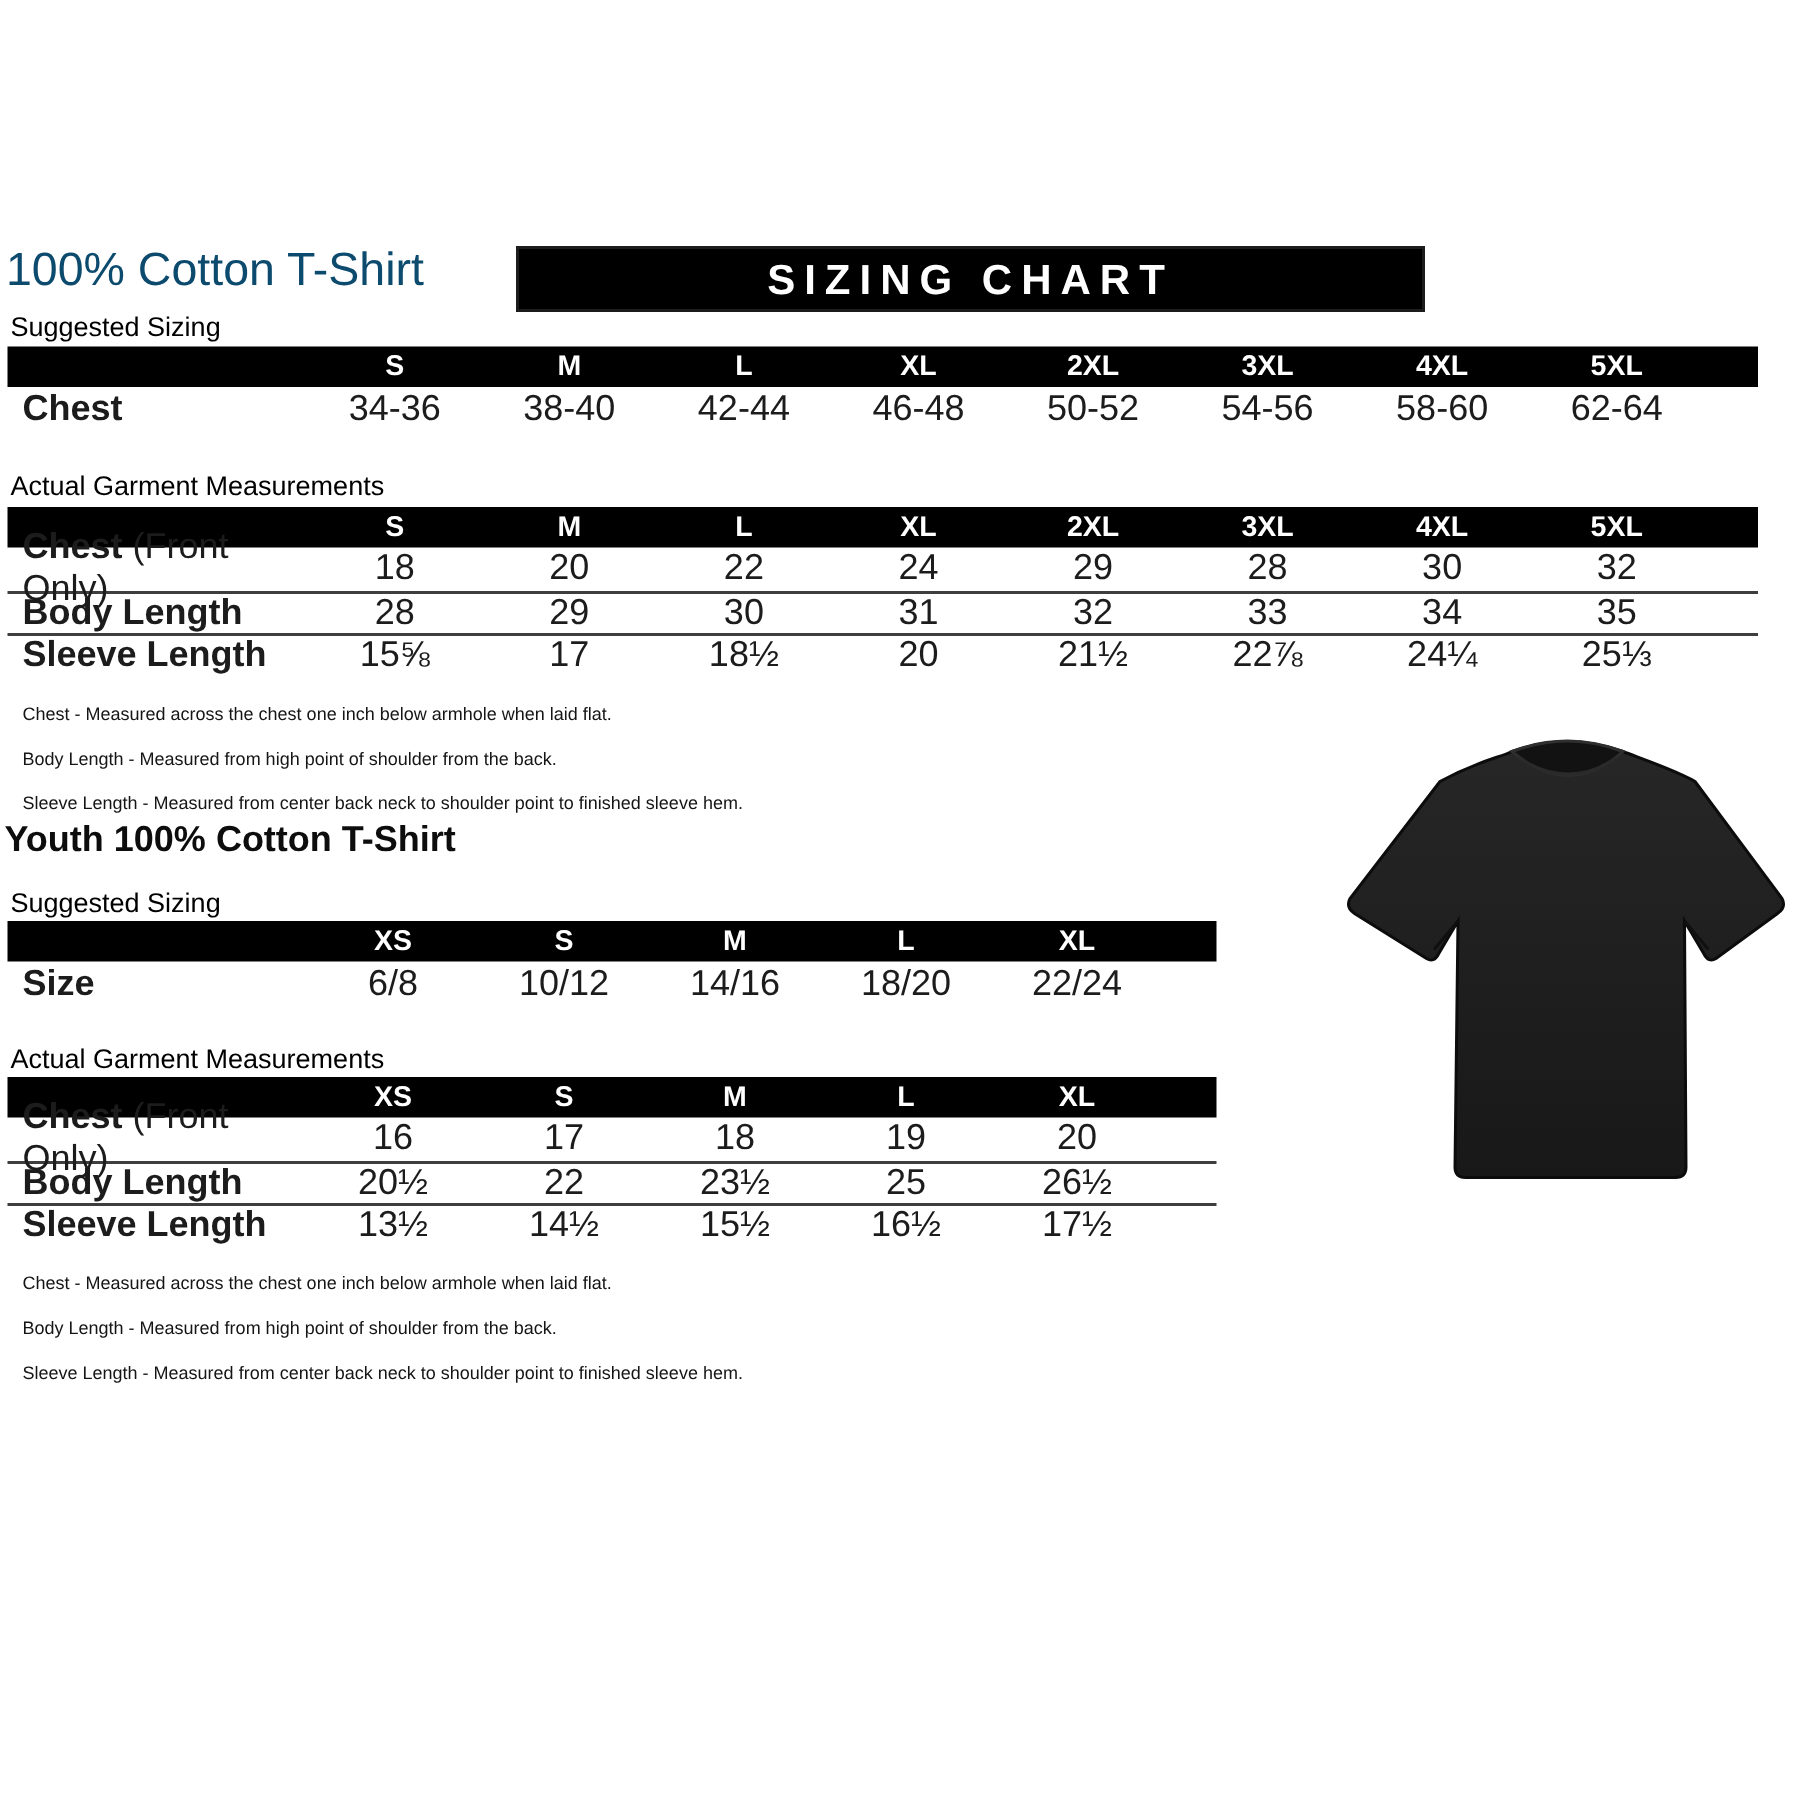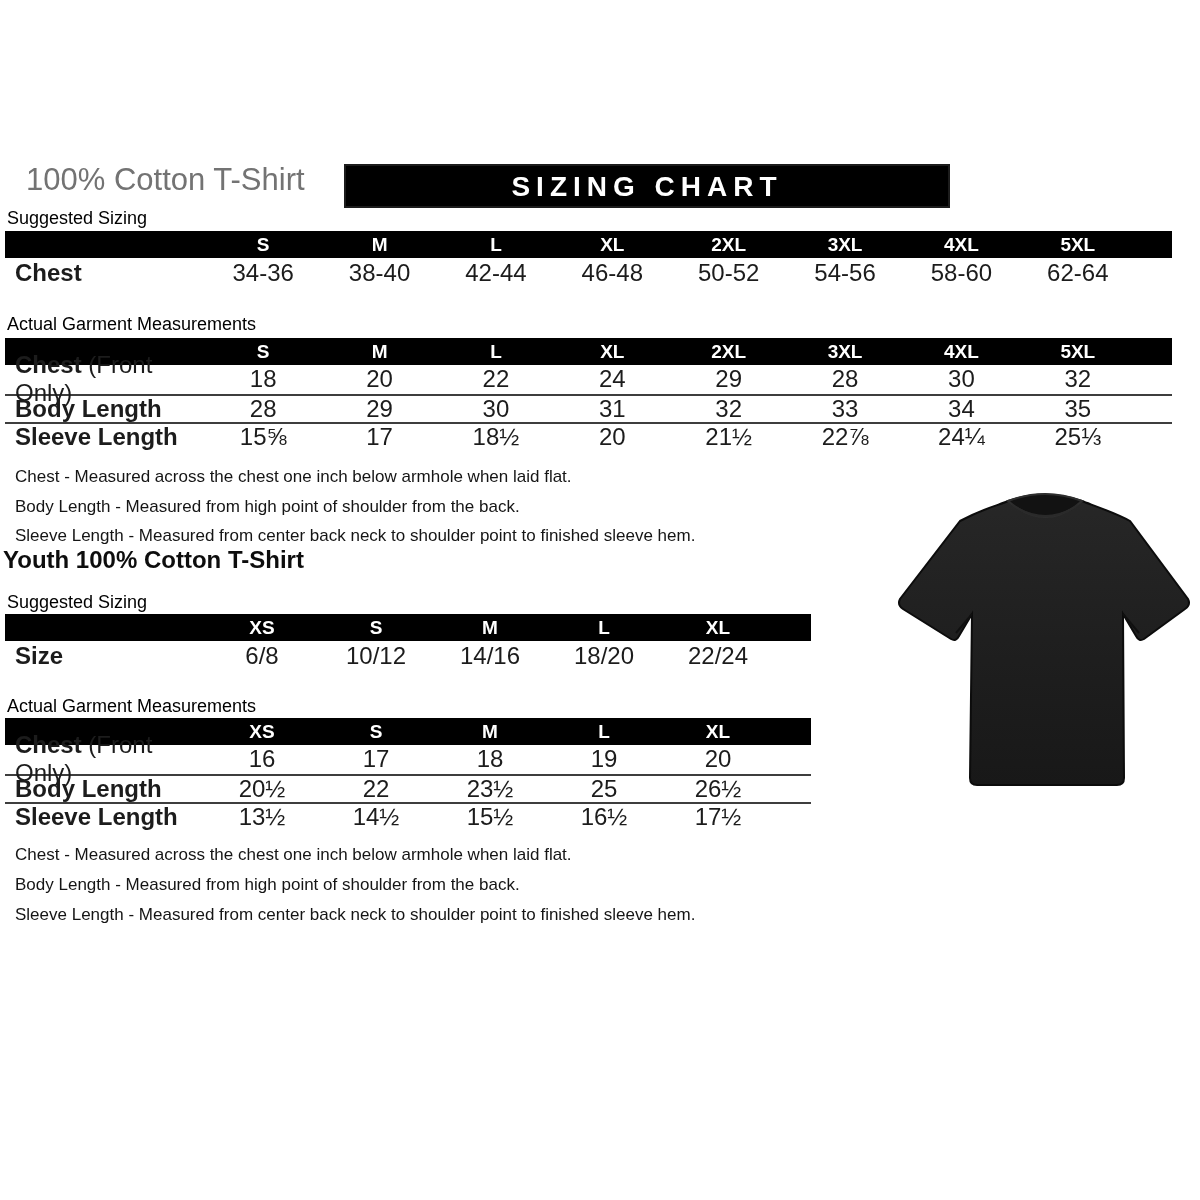--- a/index.html
+++ b/index.html
@@ -1,20 +1,20 @@
 <!DOCTYPE html>
 <html><head>
 <meta charset="utf-8">
 <style>
   html,body { margin:0; padding:0; background:#fff; }
   .page {
     position:relative; width:1200px; height:1200px; background:#ffffff;
     font-family:"Liberation Sans", sans-serif; color:#1c1c1c; overflow:hidden;
   }
-  .adult-title { position:absolute; left:26px; top:162px; font-size:31px; font-weight:400; color:#737373; }
+  .adult-title { position:absolute; left:4px; top:162px; font-size:31px; font-weight:400; color:#0c4a6e; }
   .banner {
     position:absolute; left:346px; top:166px; width:602px; height:40px;
     background:#000; color:#fff; font-weight:700; font-size:28px;
     letter-spacing:6px; text-align:center; line-height:41px;
     box-shadow:0 0 0 2px #1c1c1c;
   }
   .section-label { position:absolute; left:7px; font-size:18px; color:#000000; }
   .sl-adult-suggested { top:208px; }
   .sl-adult-actual   { top:314px; }
   .sl-youth-suggested{ top:592px; }
@@ -31,21 +31,21 @@
   .t2 .drow, .t4 .drow { height:28.5px; }
   .t2 .drow + .drow, .t4 .drow + .drow, .t4 .drow.first { border-top:2.5px solid #3e3e3e; }
   .t1 .hrow, .t1 .drow, .t2 .hrow, .t2 .drow { padding-right:36px; }
   .t3 .hrow, .t3 .drow, .t4 .hrow, .t4 .drow { padding-right:36px; }
 
   .lcell { width:200px; flex:none; padding-left:10px; box-sizing:border-box; }
   .hcell { flex:1; text-align:center; color:#fff; font-weight:700; font-size:19px; }
   .dcell { flex:1; text-align:center; }
   .b { font-weight:700; }
 
-  .notes { position:absolute; left:15px; font-size:17px; color:#151515; }
+  .notes { position:absolute; left:15px; font-size:12px; color:#151515; }
   .n1 { top:462px; line-height:29.5px; }
   .n2 { top:840px; line-height:30px; }
 
   .youth-title { position:absolute; left:3px; top:546px; font-size:24px; font-weight:700; color:#0d0d0d; }
 
   .tshirt { position:absolute; left:890px; top:475px; width:308px; height:348px; }
 </style>
 </head>
 <body>
 

